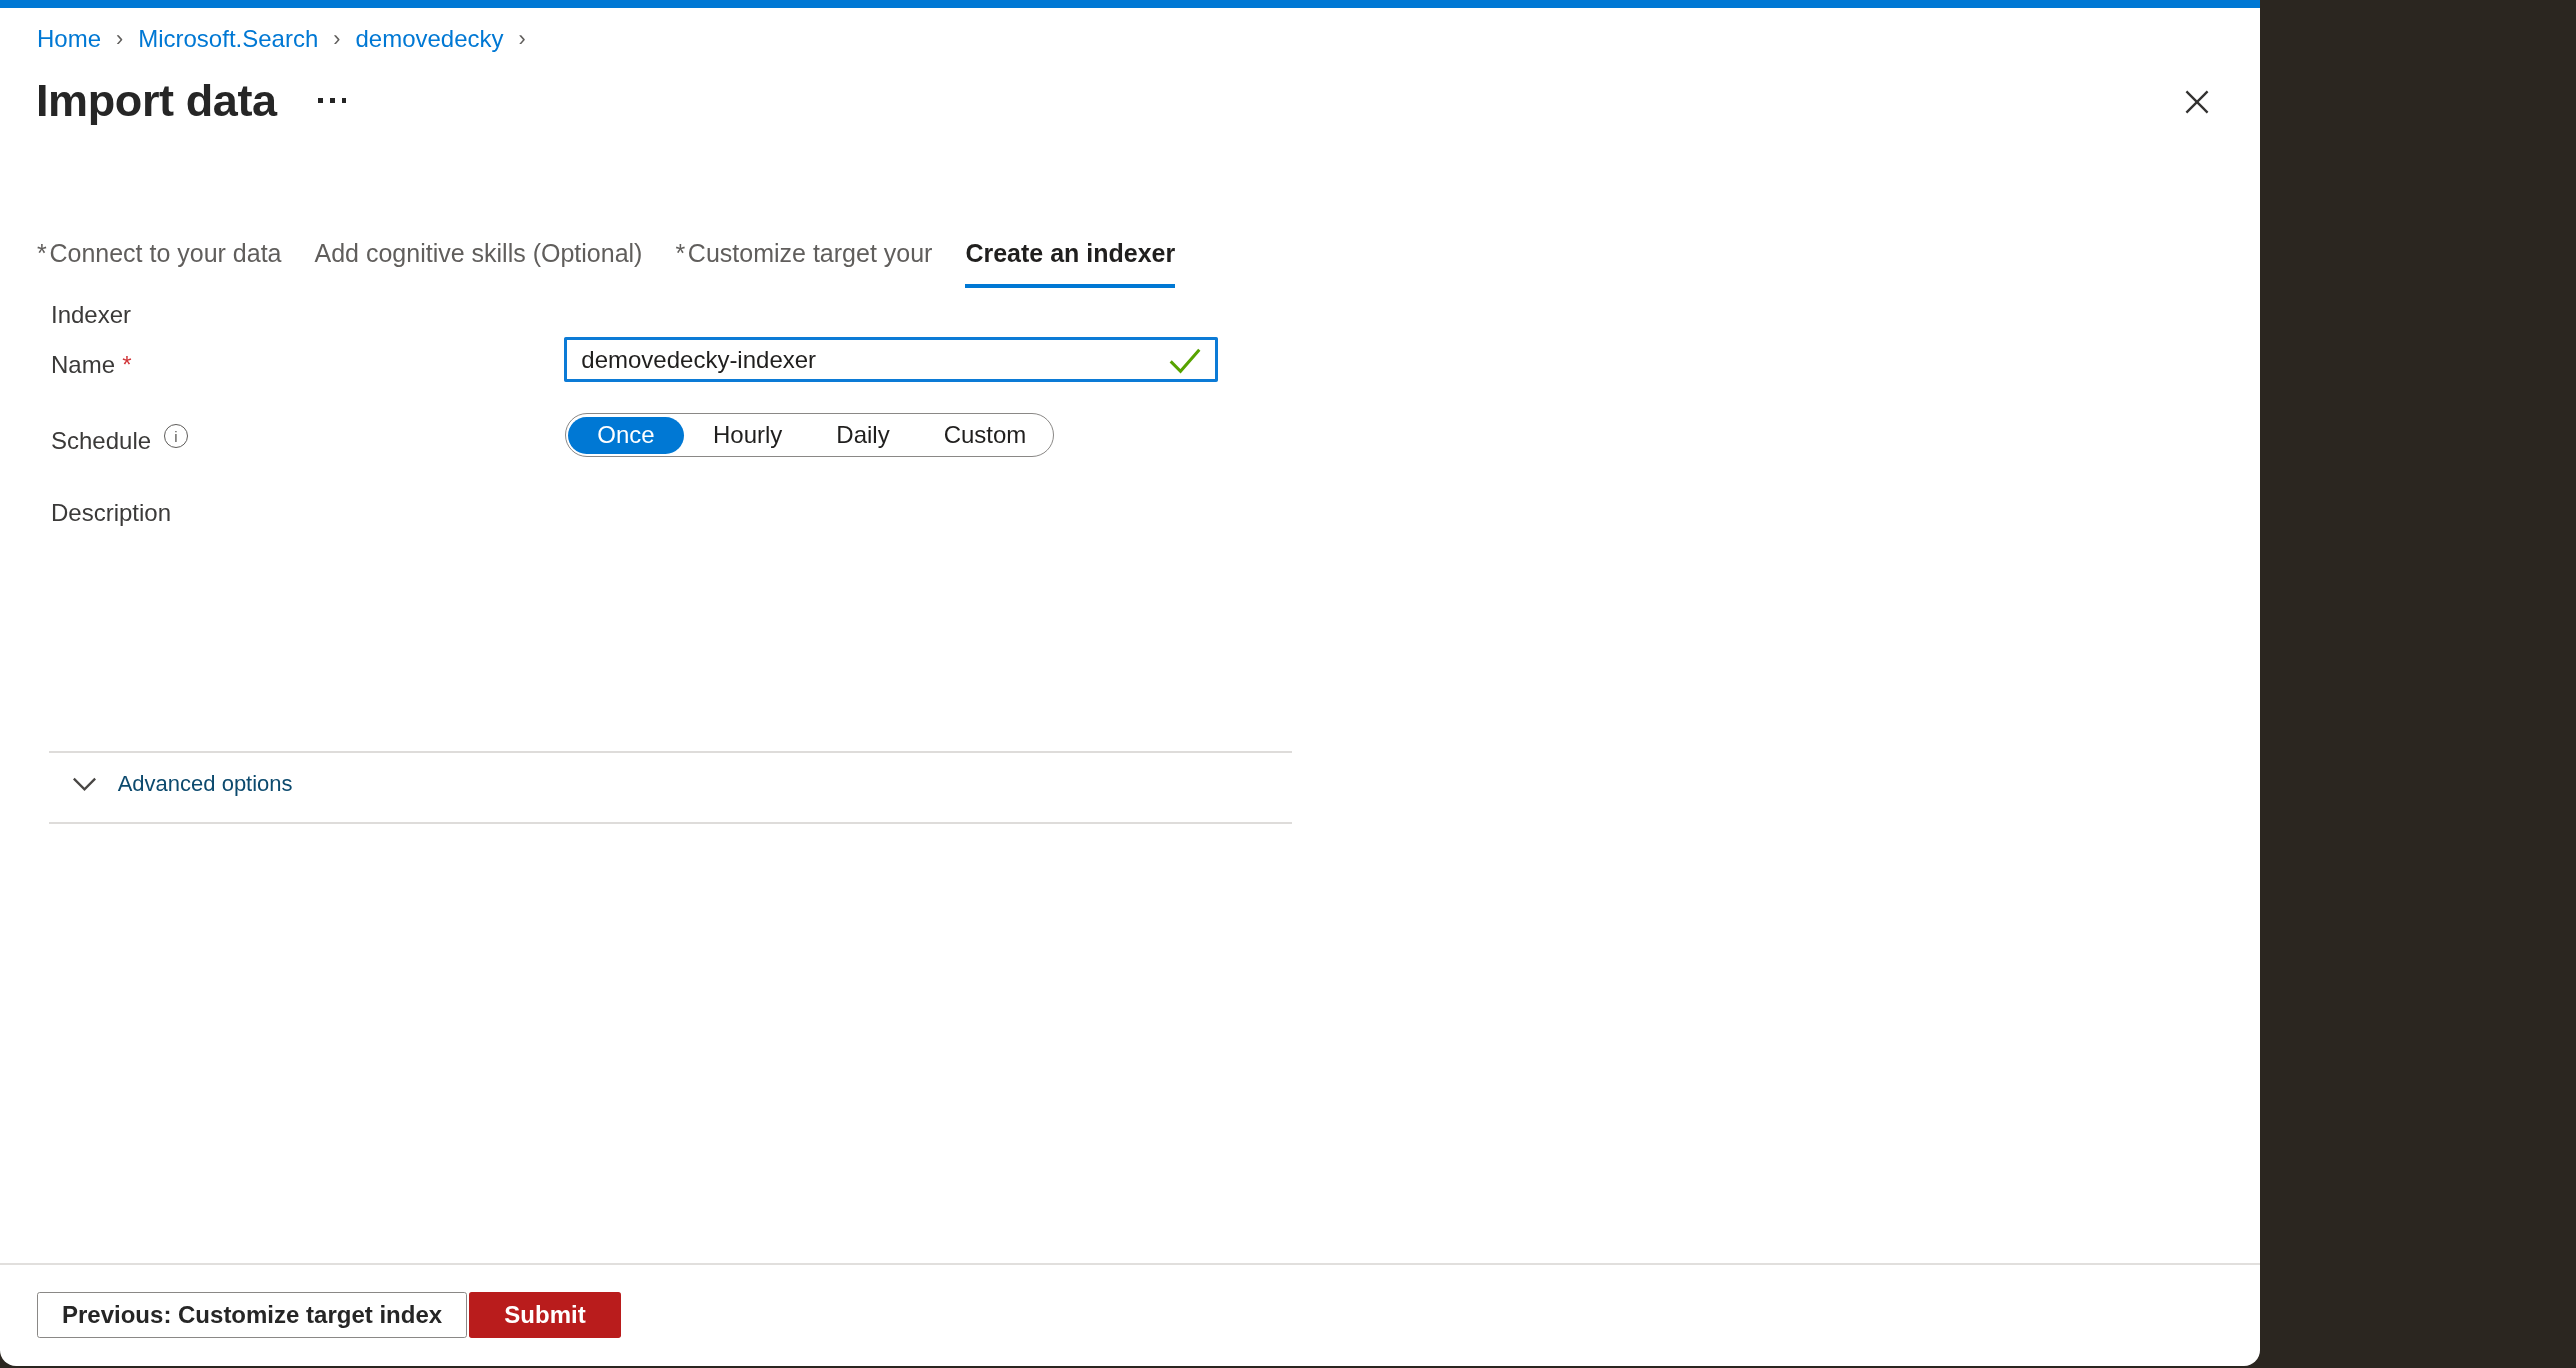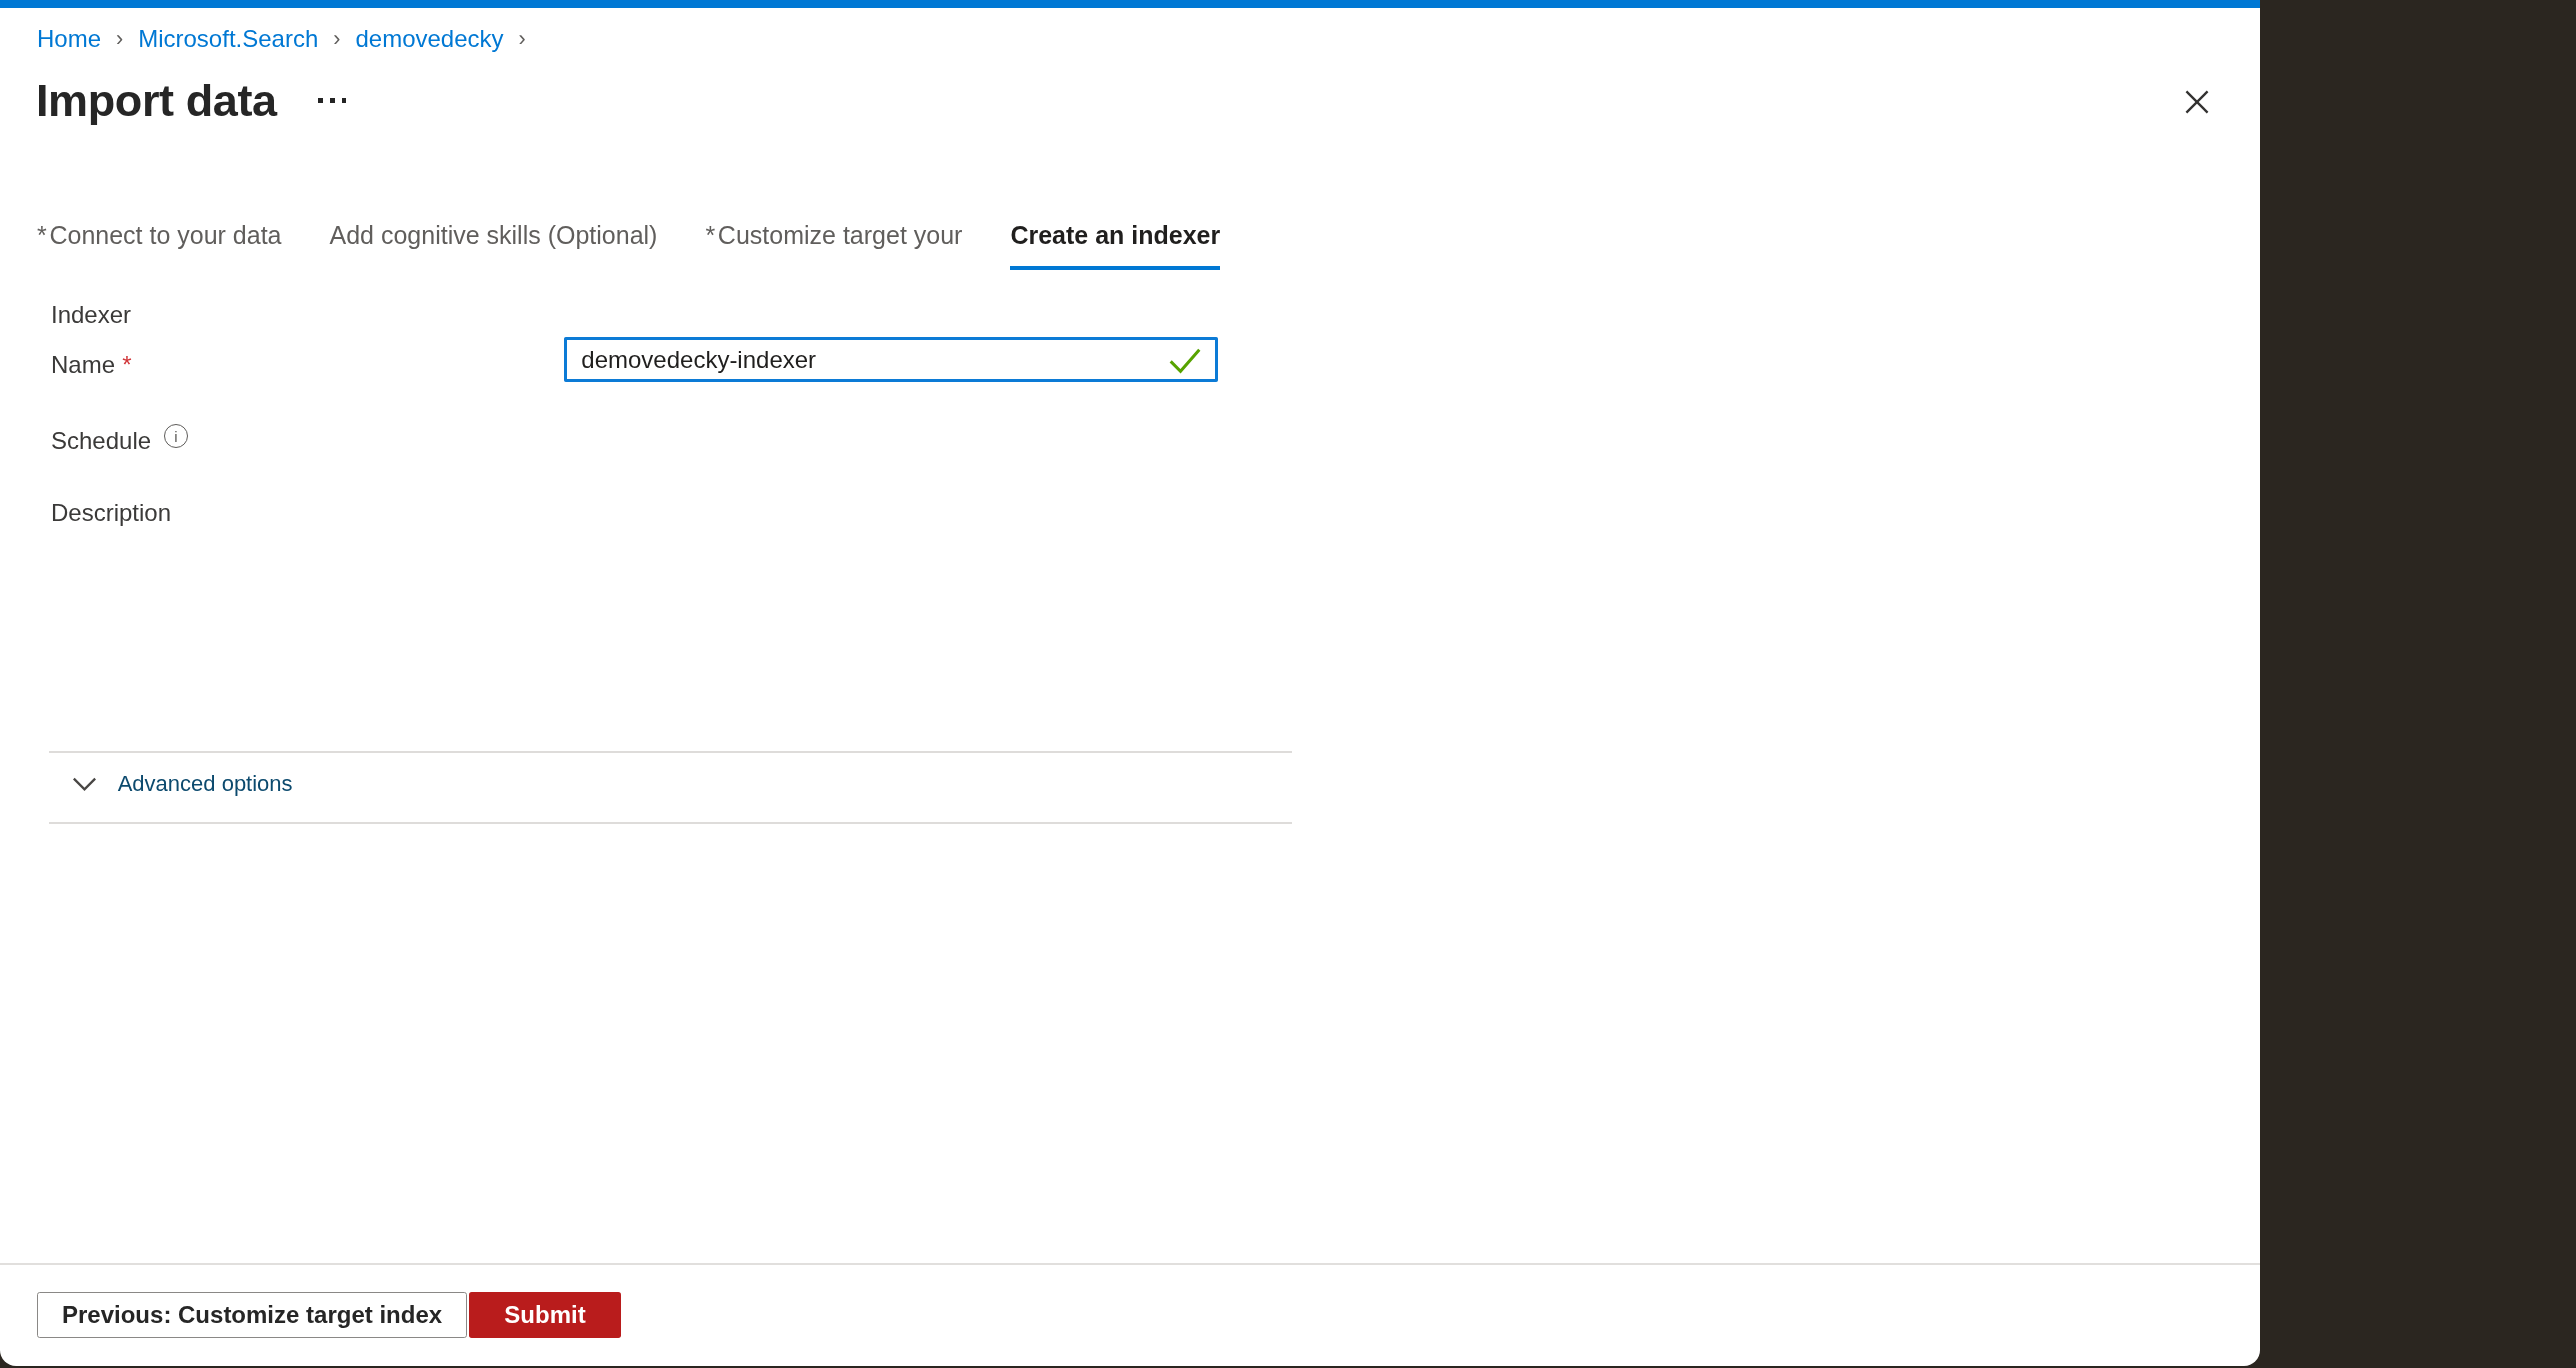--- a/index.html
+++ b/index.html
@@ -43,22 +43,22 @@
   }
   .more-dot { width: 4.5px; height: 4.5px; background: #242424; }
   .close-btn {
     position: absolute; top: 84px; right: 45px;
     width: 36px; height: 36px;
     background: none; border: none; cursor: pointer;
     display: flex; align-items: center; justify-content: center;
   }
   
   .tabs {
-    position: absolute; top: 221px; left: 37px;
-    display: flex; gap: 48px;
+    position: absolute; top: 239px; left: 37px;
+    display: flex; gap: 33px;
   }
   .tab {
     font-size: 25px; color: #605e5c;
     padding-bottom: 16px; cursor: pointer;
     border-bottom: 4.5px solid transparent;
     white-space: nowrap;
   }
   .tab .star { margin-right: 2.7px; }
   .tab.active {
     color: #201f1e; font-weight: 600;
@@ -201,20 +201,26 @@
   <span class="check-icon">
     <svg width="34" height="27" viewBox="0 0 38 30">
       <polyline points="3,16 14,27 35,3" fill="none" stroke="#57a300" stroke-width="3.4"></polyline>
     </svg>
   </span>
 
   <div class="field-label" style="top:427px">Schedule</div>
   <button class="info-icon" aria-label="Schedule info">
     <span>i</span>
   </button>
+  <div class="segmented">
+    <button class="seg-option selected">Once</button>
+    <button class="seg-option">Hourly</button>
+    <button class="seg-option">Daily</button>
+    <button class="seg-option">Custom</button>
+  </div>
 
   <div class="field-label" style="top:499px">Description</div>
 
   <div class="divider divider-adv-top"></div>
   <button class="advanced-toggle">
     <svg width="27" height="16" viewBox="0 0 30 18">
       <polyline points="3,3 15,15 27,3" fill="none" stroke="#484644" stroke-width="2.6"></polyline>
     </svg>
     <span class="advanced-label">Advanced options</span>
   </button>

